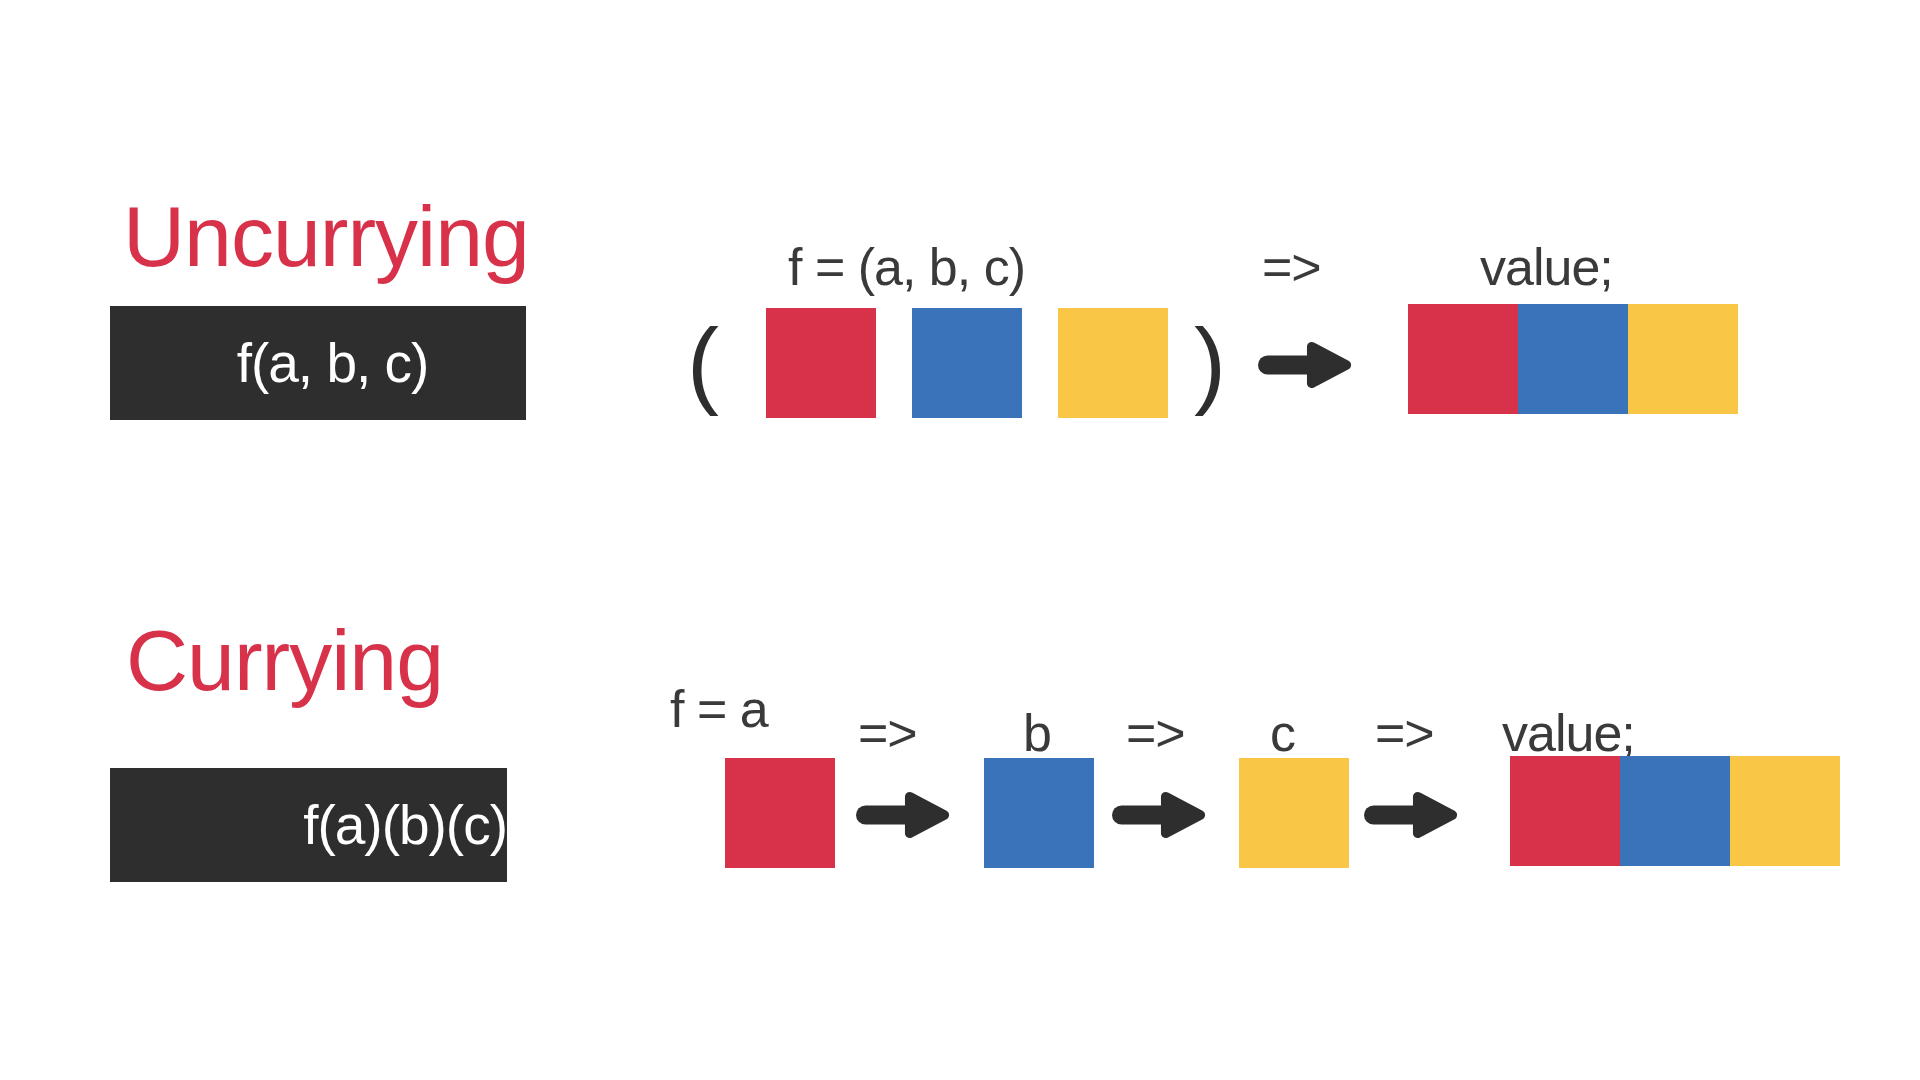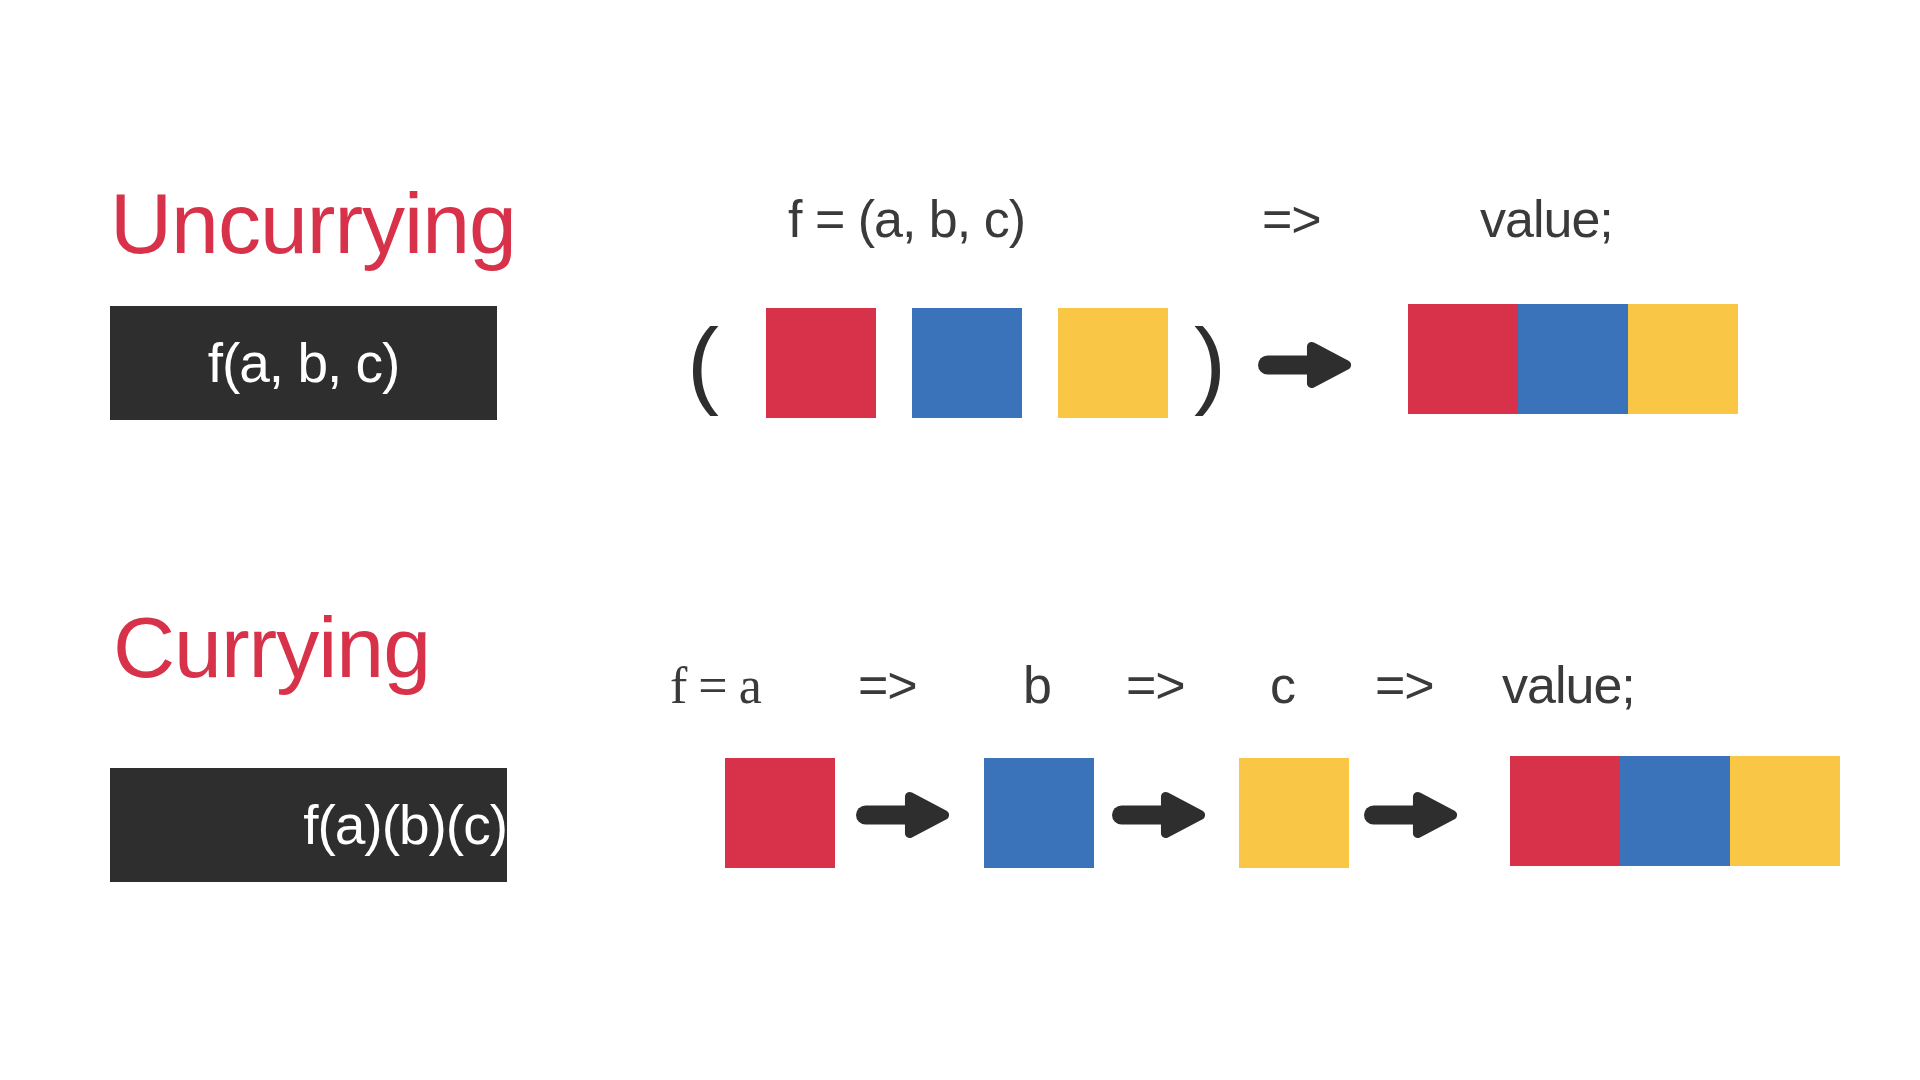--- a/index.html
+++ b/index.html
@@ -11,31 +11,31 @@
     --dark:#2E2E2E;
     --formula-ink:#3A3A3A;
   }
   html,body{margin:0;padding:0;}
   body{
     width:1920px;height:1080px;background:var(--background);
     font-family:"Liberation Sans", sans-serif;
   }
   .canvas{position:relative;width:1920px;height:1080px;overflow:hidden;background:var(--background);}
   .title{
-    position:absolute;margin:0;font-size:86px;font-weight:500;
+    position:absolute;margin:13px;font-size:86px;font-weight:500;
     color:var(--accent-red);letter-spacing:-1px;line-height:1;white-space:nowrap;
   }
   .code-box{
     position:absolute;background:var(--dark);color:#ffffff;
     display:flex;align-items:center;justify-content:center;
     font-size:55px;letter-spacing:-1px;white-space:nowrap;
   }
   .formula{
     position:absolute;font-size:52px;color:var(--formula-ink);
-    letter-spacing:-1px;line-height:1.15;white-space:nowrap;
+    letter-spacing:-1px;line-height:1.15;white-space:nowrap;margin-top:48px;
   }
   .block{position:absolute;width:110px;height:110px;}
   .b-red{background:var(--block-red);}
   .b-blue{background:var(--block-blue);}
   .b-yellow{background:var(--block-yellow);}
   .joined{position:absolute;display:flex;}
   .joined .jblock{width:110px;height:110px;}
   .paren{
     position:absolute;font-size:96px;line-height:120px;height:120px;
     color:var(--dark);font-weight:400;
@@ -45,21 +45,21 @@
 </style>
 </head>
 <body>
 
 <div class="canvas">
 
   <section>
 
     <h1 class="title" style="left:110px;top:180px;">Uncurrying</h1>
 
-    <div class="code-box" style="left:110px;top:306px;width:387px;height:114px;">
+    <div class="code-box" style="left:110px;top:306px;width:387px;height:114px;padding-left:29px;">
       <span>f(a, b, c)</span>
     </div>
 
     <span class="formula" style="left:788px;top:190px;">f = (a, b, c)</span>
     <span class="formula" style="left:1262px;top:190px;">=&gt;</span>
     <span class="formula" style="left:1480px;top:190px;">value;</span>
 
     <span class="paren" style="left:687px;top:303px;">(</span>
 
     <div class="block b-red" style="left:766px;top:308px;"></div>
@@ -83,21 +83,21 @@
   </section>
 
   <section>
 
     <h1 class="title" style="left:113px;top:604px;">Currying</h1>
 
     <div class="code-box" style="left:110px;top:768px;width:397px;height:114px;justify-content:flex-end;">
       <span>f(a)(b)(c)</span>
     </div>
 
-    <span class="formula" style="left:670px;top:656px;font-family:Liberation Serif, serif;">f = a</span>
+    <span class="formula" style="left:670px;top:632px;">f = a</span>
     <span class="formula" style="left:858px;top:656px;">=&gt;</span>
     <span class="formula" style="left:1023px;top:656px;">b</span>
     <span class="formula" style="left:1126px;top:656px;">=&gt;</span>
     <span class="formula" style="left:1270px;top:656px;">c</span>
     <span class="formula" style="left:1375px;top:656px;">=&gt;</span>
     <span class="formula" style="left:1502px;top:656px;">value;</span>
 
     <div class="block b-red" style="left:725px;top:758px;"></div>
 
     <span class="arrow" style="left:856px;top:787px;">

